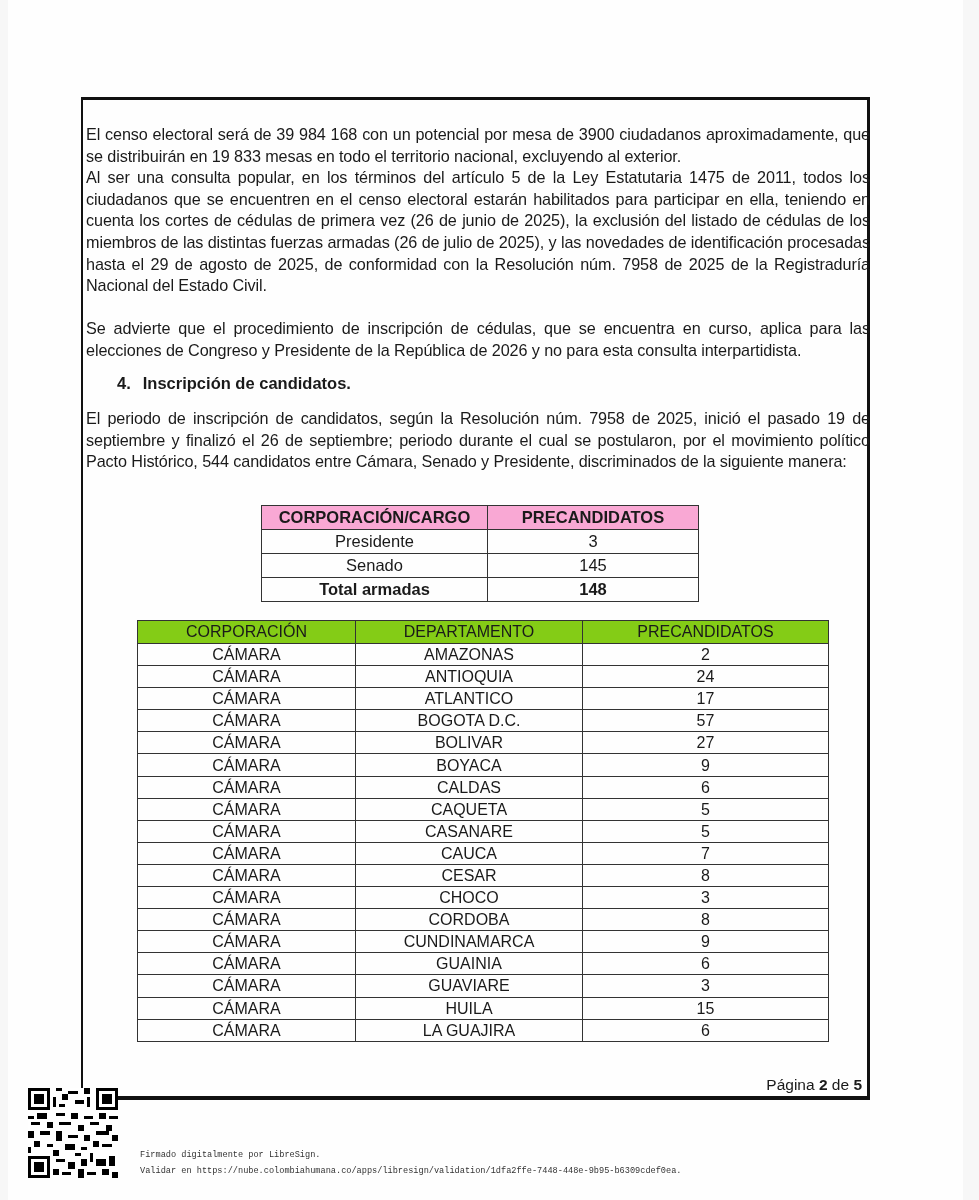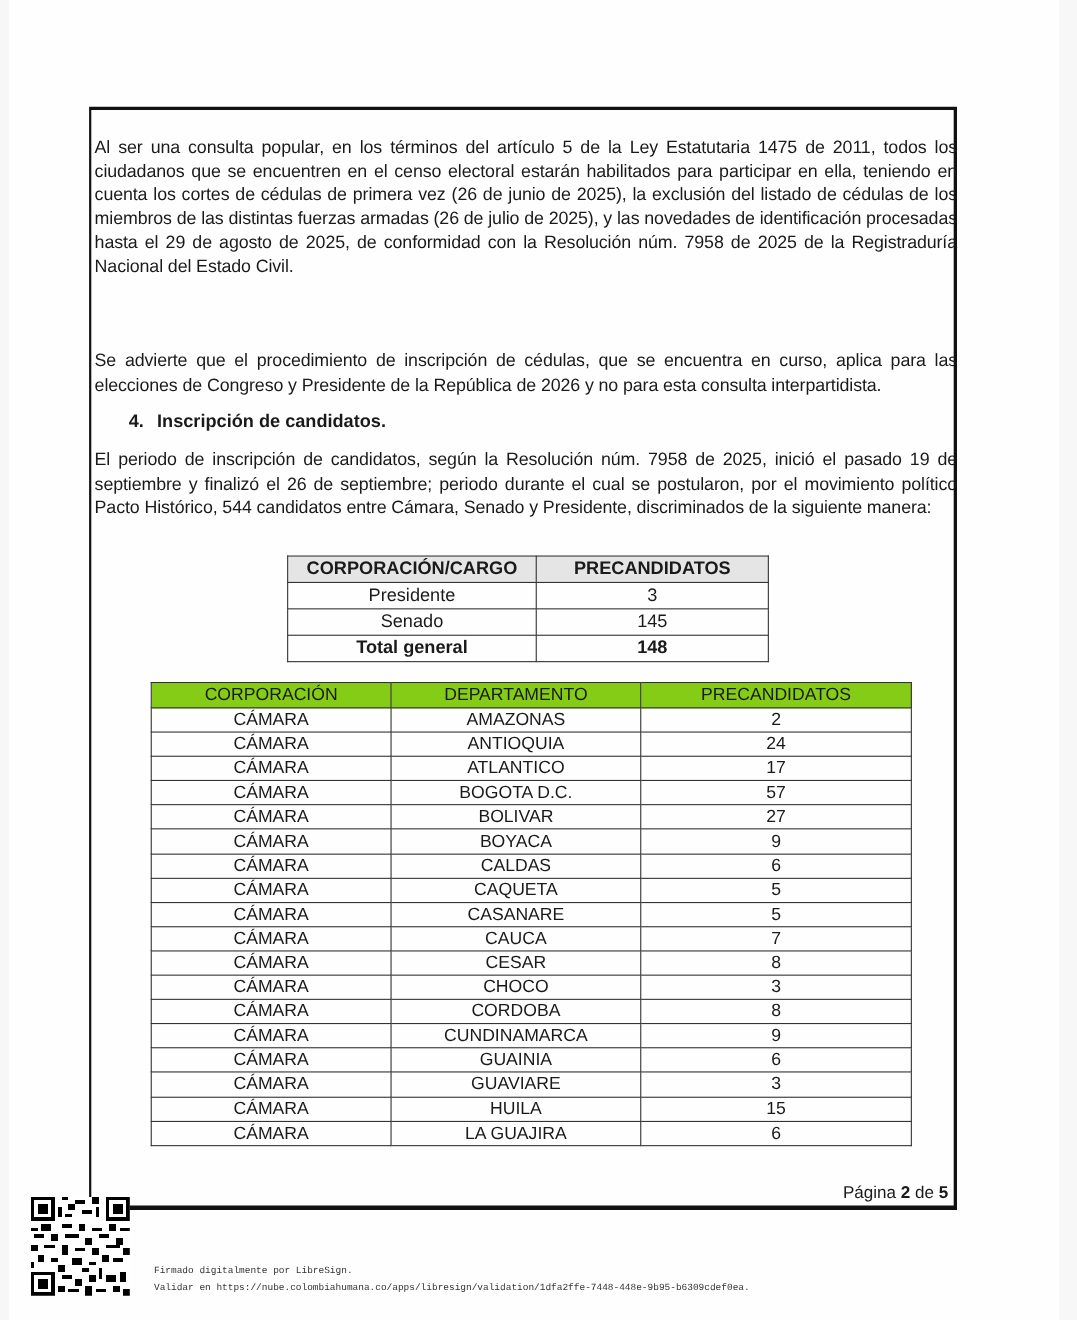--- a/index.html
+++ b/index.html
@@ -26,21 +26,21 @@
   .p2 { top:318px; }
   .heading {
     position:absolute; left:117px; top:374px; font-size:16.5px; font-weight:bold;
   }
   .heading .num { margin-right:12px; }
   .p3 { top:408px; }
 
   table { border-collapse:collapse; position:absolute; }
   td, th { border:1px solid #333; text-align:center; padding:0; }
   .t1 { left:261px; top:505px; width:438px; font-size:16.5px; }
-  .t1 th { background:#e5e5e5; height:23px; font-weight:bold; }
+  .t1 th { background:#f9a8d4; height:23px; font-weight:bold; }
   .t1 td { height:23px; }
   .t1 .total td { font-weight:bold; }
   .t1 .c1 { width:225px; }
 
   .t2 { left:137px; top:620px; width:692px; font-size:16px; }
   .t2 th { background:#84cc16; height:22px; font-weight:normal; }
   .t2 td { height:21.1px; line-height:21px; }
   .t2 .c1 { width:217px; }
   .t2 .c2 { width:226px; }
 
@@ -55,20 +55,21 @@
     font-size:8.6px; line-height:16px; color:#333;
   }
 </style>
 </head>
 <body>
 
 <div class="page"></div>
 <div class="frame"></div>
 
 <div class="text-block p1">
+  <p>El censo electoral será de 39 984 168 con un potencial por mesa de 3900 ciudadanos aproximadamente, que se distribuirán en 19 833 mesas en todo el territorio nacional, excluyendo al exterior.</p>
   <p>Al ser una consulta popular, en los términos del artículo 5 de la Ley Estatutaria 1475 de 2011, todos los ciudadanos que se encuentren en el censo electoral estarán habilitados para participar en ella, teniendo en cuenta los cortes de cédulas de primera vez (26 de junio de 2025), la exclusión del listado de cédulas de los miembros de las distintas fuerzas armadas (26 de julio de 2025), y las novedades de identificación procesadas hasta el 29 de agosto de 2025, de conformidad con la Resolución núm. 7958 de 2025 de la Registraduría Nacional del Estado Civil.</p>
 </div>
 
 <div class="text-block p2">
   <p>Se advierte que el procedimiento de inscripción de cédulas, que se encuentra en curso, aplica para las elecciones de Congreso y Presidente de la República de 2026 y no para esta consulta interpartidista.</p>
 </div>
 
 <div class="heading">
   <span class="num">4.</span><span>Inscripción de candidatos.</span>
 </div>
@@ -87,21 +88,21 @@
   <tbody>
     <tr>
       <td>Presidente</td>
       <td>3</td>
     </tr>
     <tr>
       <td>Senado</td>
       <td>145</td>
     </tr>
     <tr class="total">
-      <td>Total general</td>
+      <td>Total armadas</td>
       <td>148</td>
     </tr>
   </tbody>
 </table>
 
 <table class="t2">
   <thead>
     <tr>
       <th class="c1">CORPORACIÓN</th>
       <th class="c2">DEPARTAMENTO</th>

